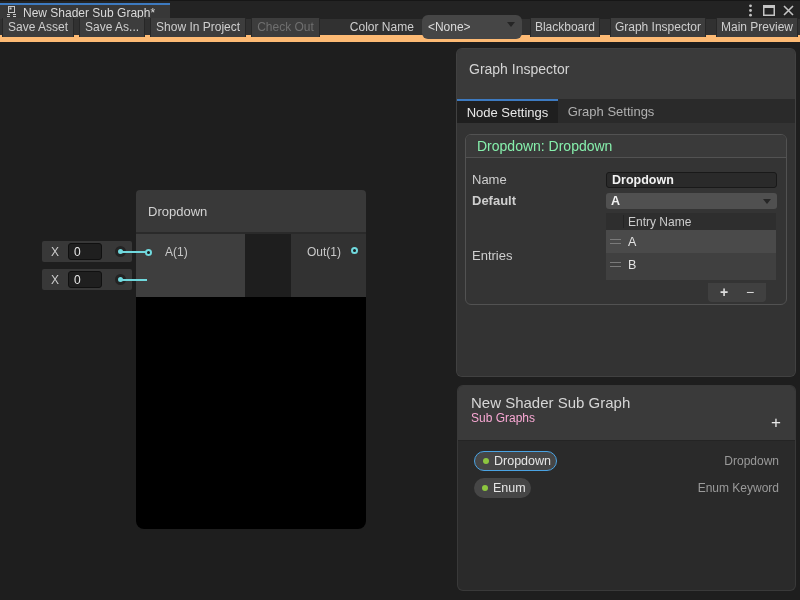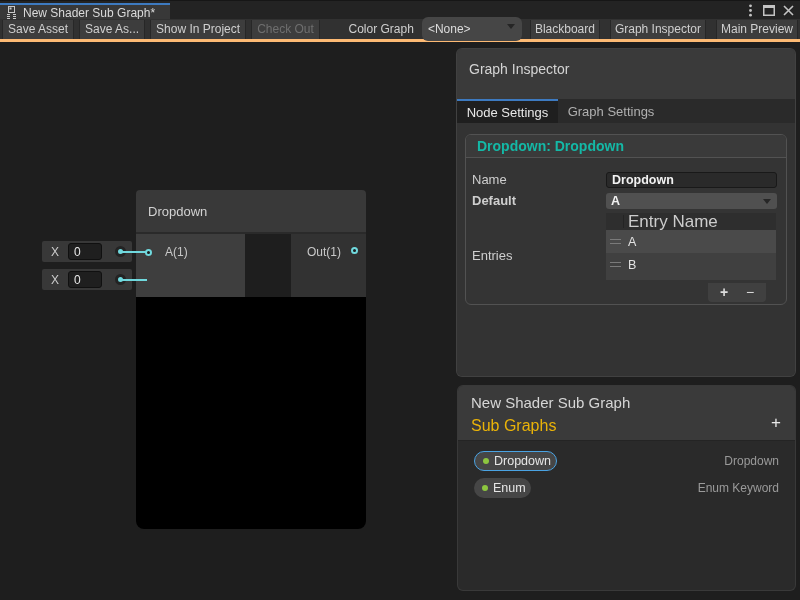--- a/index.html
+++ b/index.html
@@ -19,21 +19,21 @@
     display:flex; align-items:center; padding-left:5px;
   }
   .doc-tab .tab-icon { width:13px; height:13px; margin-right:5px; flex:none; }
   .doc-tab .tab-label { font-size:12px; color:#dadada; white-space:nowrap; }
   .win-controls { position:absolute; right:0; top:0; height:19px; display:flex; align-items:center; gap:5px; padding-right:5px; }
   .win-btn { width:14px; height:14px; display:flex; align-items:center; justify-content:center; }
 
   
   .toolbar {
     position:absolute; left:0; top:19px; width:800px; height:23px;
-    background:#313131; border-bottom:3px solid #fdba74;
+    background:#313131; border-bottom:7px solid #fdba74;
     display:flex; align-items:center; padding:0 2px;
   }
   .tb-btn {
     height:19px; background:#3d3d3d; border-left:1px solid #272727; border-right:1px solid #272727;
     color:#cfcfcf; font-size:12px; display:flex; align-items:center; padding:0 5px;
     margin-right:5px; white-space:nowrap;
   }
   .tb-btn.disabled { color:#6f6f6f; margin-right:0; }
   .tb-btn.right { padding:0 4px; margin-right:0; margin-left:10px; }
   .tb-btn.right.first { margin-left:8px; }
@@ -111,59 +111,59 @@
   .insp-tab.active { width:101px; background:#1f1f1f; color:#e8e8e8; border-top:2px solid #3d7ac0; }
   .insp-tab.inactive { width:106px; color:#b0b0b0;text-align:right; }
   .insp-content { position:relative; height:253px; background:#333333; }
   .settings-box {
     position:absolute; left:8px; top:11px; width:322px; height:171px;
     border:1px solid #525252; border-radius:6px; background:#343434;
   }
   .settings-box-header {
     height:23px; background:#3a3a3a; border-bottom:1px solid #525252; border-radius:5px 5px 0 0;
     display:flex; align-items:center; padding-left:11px;
-    font-size:14px; font-weight:bold; color:#14b8a6;
+    font-size:14px; font-weight:normal; color:#86efac;
   }
   .sb-label { position:absolute; left:6px; font-size:13px; color:#cfcfcf; height:16px; line-height:16px; }
   .lbl-name { top:37px; } .lbl-default { top:58px;font-weight:bold; } .lbl-entries { top:113px; }
   .sb-field {
     position:absolute; left:140px; width:171px; height:16px; border-radius:3px;
     font-size:12.5px; display:flex; align-items:center; padding-left:5px;
   }
   .field-name { top:37px; background:#2a2a2a; border:1px solid #191919; color:#f2f2f2; font-weight:bold; }
   .field-default { top:58px; background:#505050; color:#f2f2f2; font-weight:bold; position:absolute; }
   .field-default .dd-arrow {
     position:absolute; right:6px; top:6px; width:0; height:0;
     border-left:4px solid transparent; border-right:4px solid transparent; border-top:5px solid #262626;
   }
   .entries-list { position:absolute; left:140px; top:78px; width:170px; background:#404040; }
   .el-header {
     height:17px; background:#2e2e2e; display:flex; align-items:center;
-    font-size:17px; color:#cccccc; position:relative;
+    font-size:12px; color:#cccccc; position:relative;
   }
   .el-header .col-divider { position:absolute; left:17px; top:2px; bottom:2px; width:1px; background:#242424; }
   .el-header .el-header-label { margin-left:22px; }
   .el-row { height:23px; display:flex; align-items:center; position:relative; }
   .el-row.selected { background:#4a4a4a; }
   .drag-handle { position:absolute; left:4px; width:11px; height:5px; border-top:1px solid #7a7a7a; border-bottom:1px solid #7a7a7a; }
   .el-row-label { margin-left:22px; font-size:12.5px; color:#e2e2e2; }
   .el-pad { height:4px; }
   .entries-footer {
     position:absolute; left:242px; top:148px; width:58px; height:19px;
     background:#404040; border-radius:0 0 4px 4px;
     display:flex; align-items:center; justify-content:space-evenly;
   }
   .ef-btn { font-size:14px; color:#dddddd; line-height:19px; width:20px; text-align:center; }
   .ef-btn.add { font-weight:bold; }
 
   
   .blackboard { left:457px; top:385px; width:339px; height:206px; background:#2a2a2a; }
   .bb-header { height:55px; background:#3a3a3a; border-bottom:1px solid #242424; padding:8px 0 0 13px; position:relative; }
   .bb-title { font-size:15px; color:#d6d6d6; }
-  .bb-subtitle { font-size:16px; color:#eab308; margin-top:6px; }
+  .bb-subtitle { font-size:12px; color:#f9a8d4; margin-top:0; }
   .bb-add { position:absolute; right:14px; top:28px; font-size:17px; color:#e8e8e8; line-height:17px; }
   .bb-rows { padding-top:10px; }
   .bb-row { height:20px; margin:0 16px 7px 16px; position:relative; display:flex; align-items:center; }
   .bb-pill {
     display:inline-flex; align-items:center; height:20px; border-radius:10px;
     background:#464646; padding:0 5px 0 8px; font-size:12.5px; color:#e6e6e6;
   }
   .bb-pill.selected { border:1px solid #4aa3e3; }
   .bb-dot { width:6px; height:6px; border-radius:50%; background:#8dc63f; margin-right:5px; flex:none; }
   .bb-meta { position:absolute; right:0; font-size:12px; color:#9a9a9a; line-height:20px; }
@@ -201,21 +201,21 @@
     </div>
   </div>
 </div>
 
 <div class="toolbar">
   <div class="tb-btn">Save Asset</div>
   <div class="tb-btn">Save As...</div>
   <div class="tb-btn">Show In Project</div>
   <div class="tb-btn disabled">Check Out</div>
   <div class="tb-spacer"></div>
-  <span class="tb-label">Color Graph</span>
+  <span class="tb-label">Color Name</span>
   <div class="tb-dropdown">
     <span>&lt;None&gt;</span>
     <span class="dd-arrow"></span>
   </div>
   <div class="tb-btn right first">Blackboard</div>
   <div class="tb-btn right">Graph Inspector</div>
   <div class="tb-btn right">Main Preview</div>
 </div>
 
 <div class="canvas">

